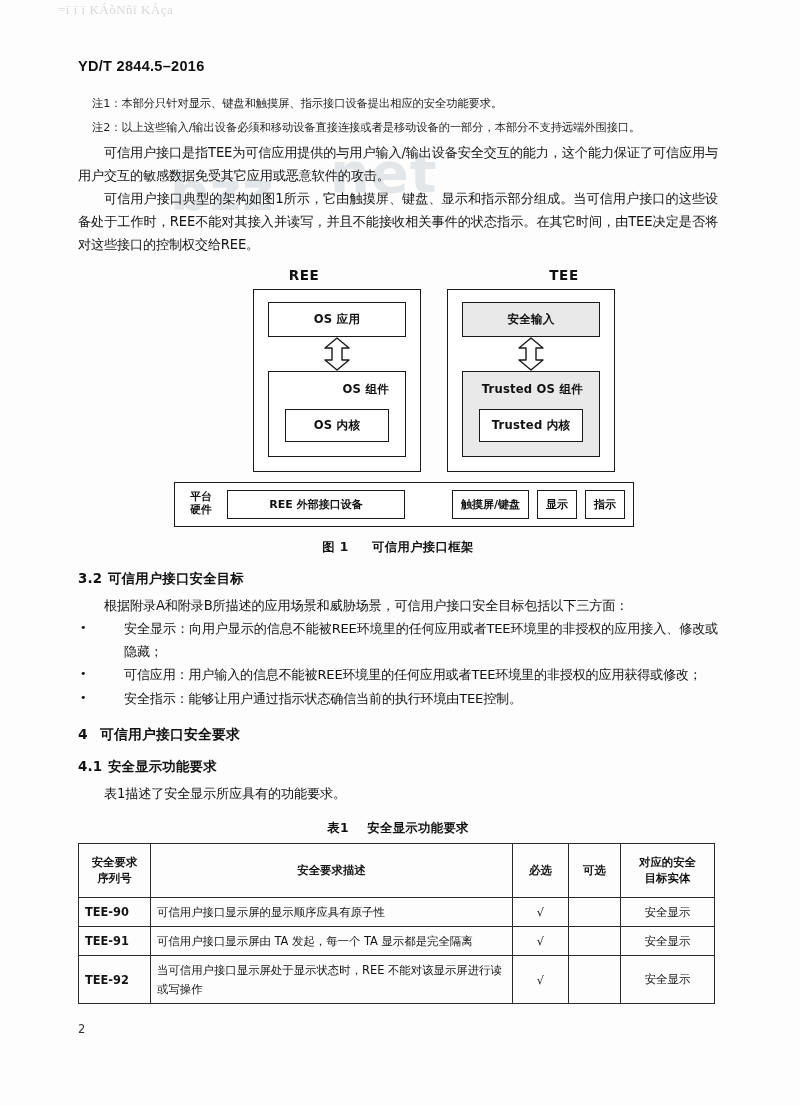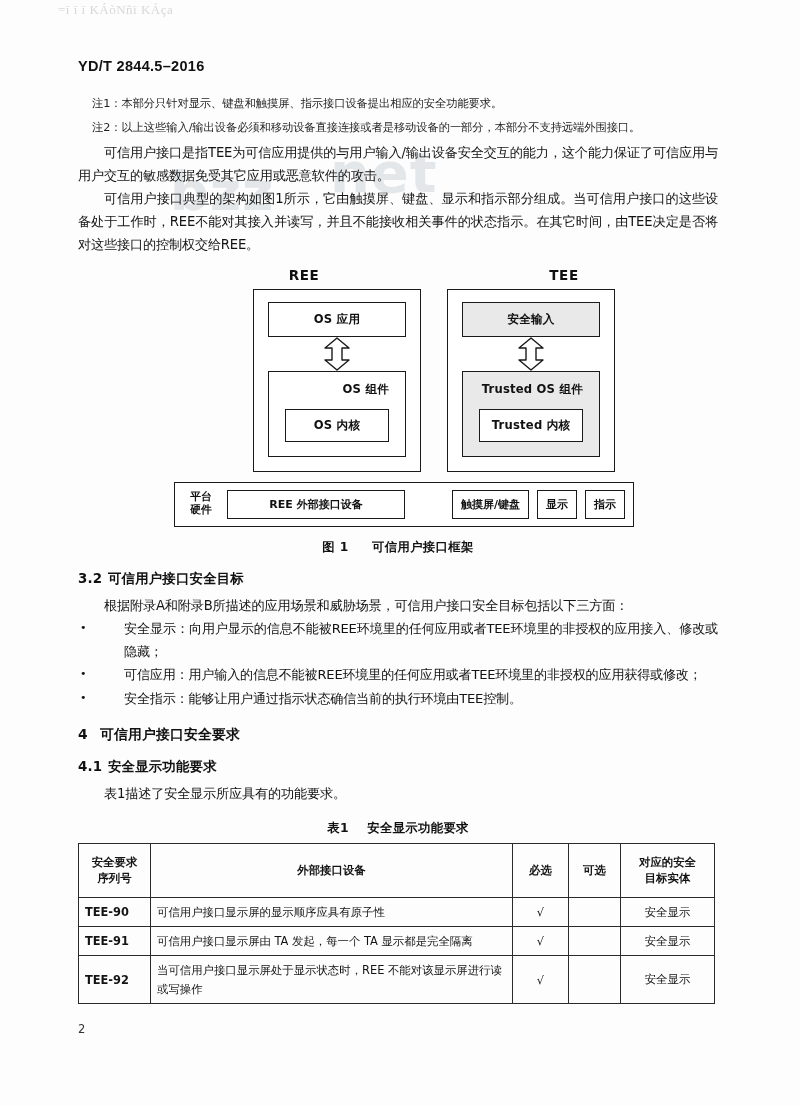--- a/index.html
+++ b/index.html
@@ -429,21 +429,21 @@
             <col class="w-must">
             <col class="w-opt">
             <col class="w-entity">
         </colgroup>
         <thead>
           <tr>
             <th>
               <div>安全要求</div>
               <div>序列号</div>
             </th>
-            <th>外部接口设备</th>
+            <th>安全要求描述</th>
             <th>必选</th>
             <th>可选</th>
             <th>
               <div>对应的安全</div>
               <div>目标实体</div>
             </th>
           </tr>
         </thead>
         <tbody>
           <tr>

